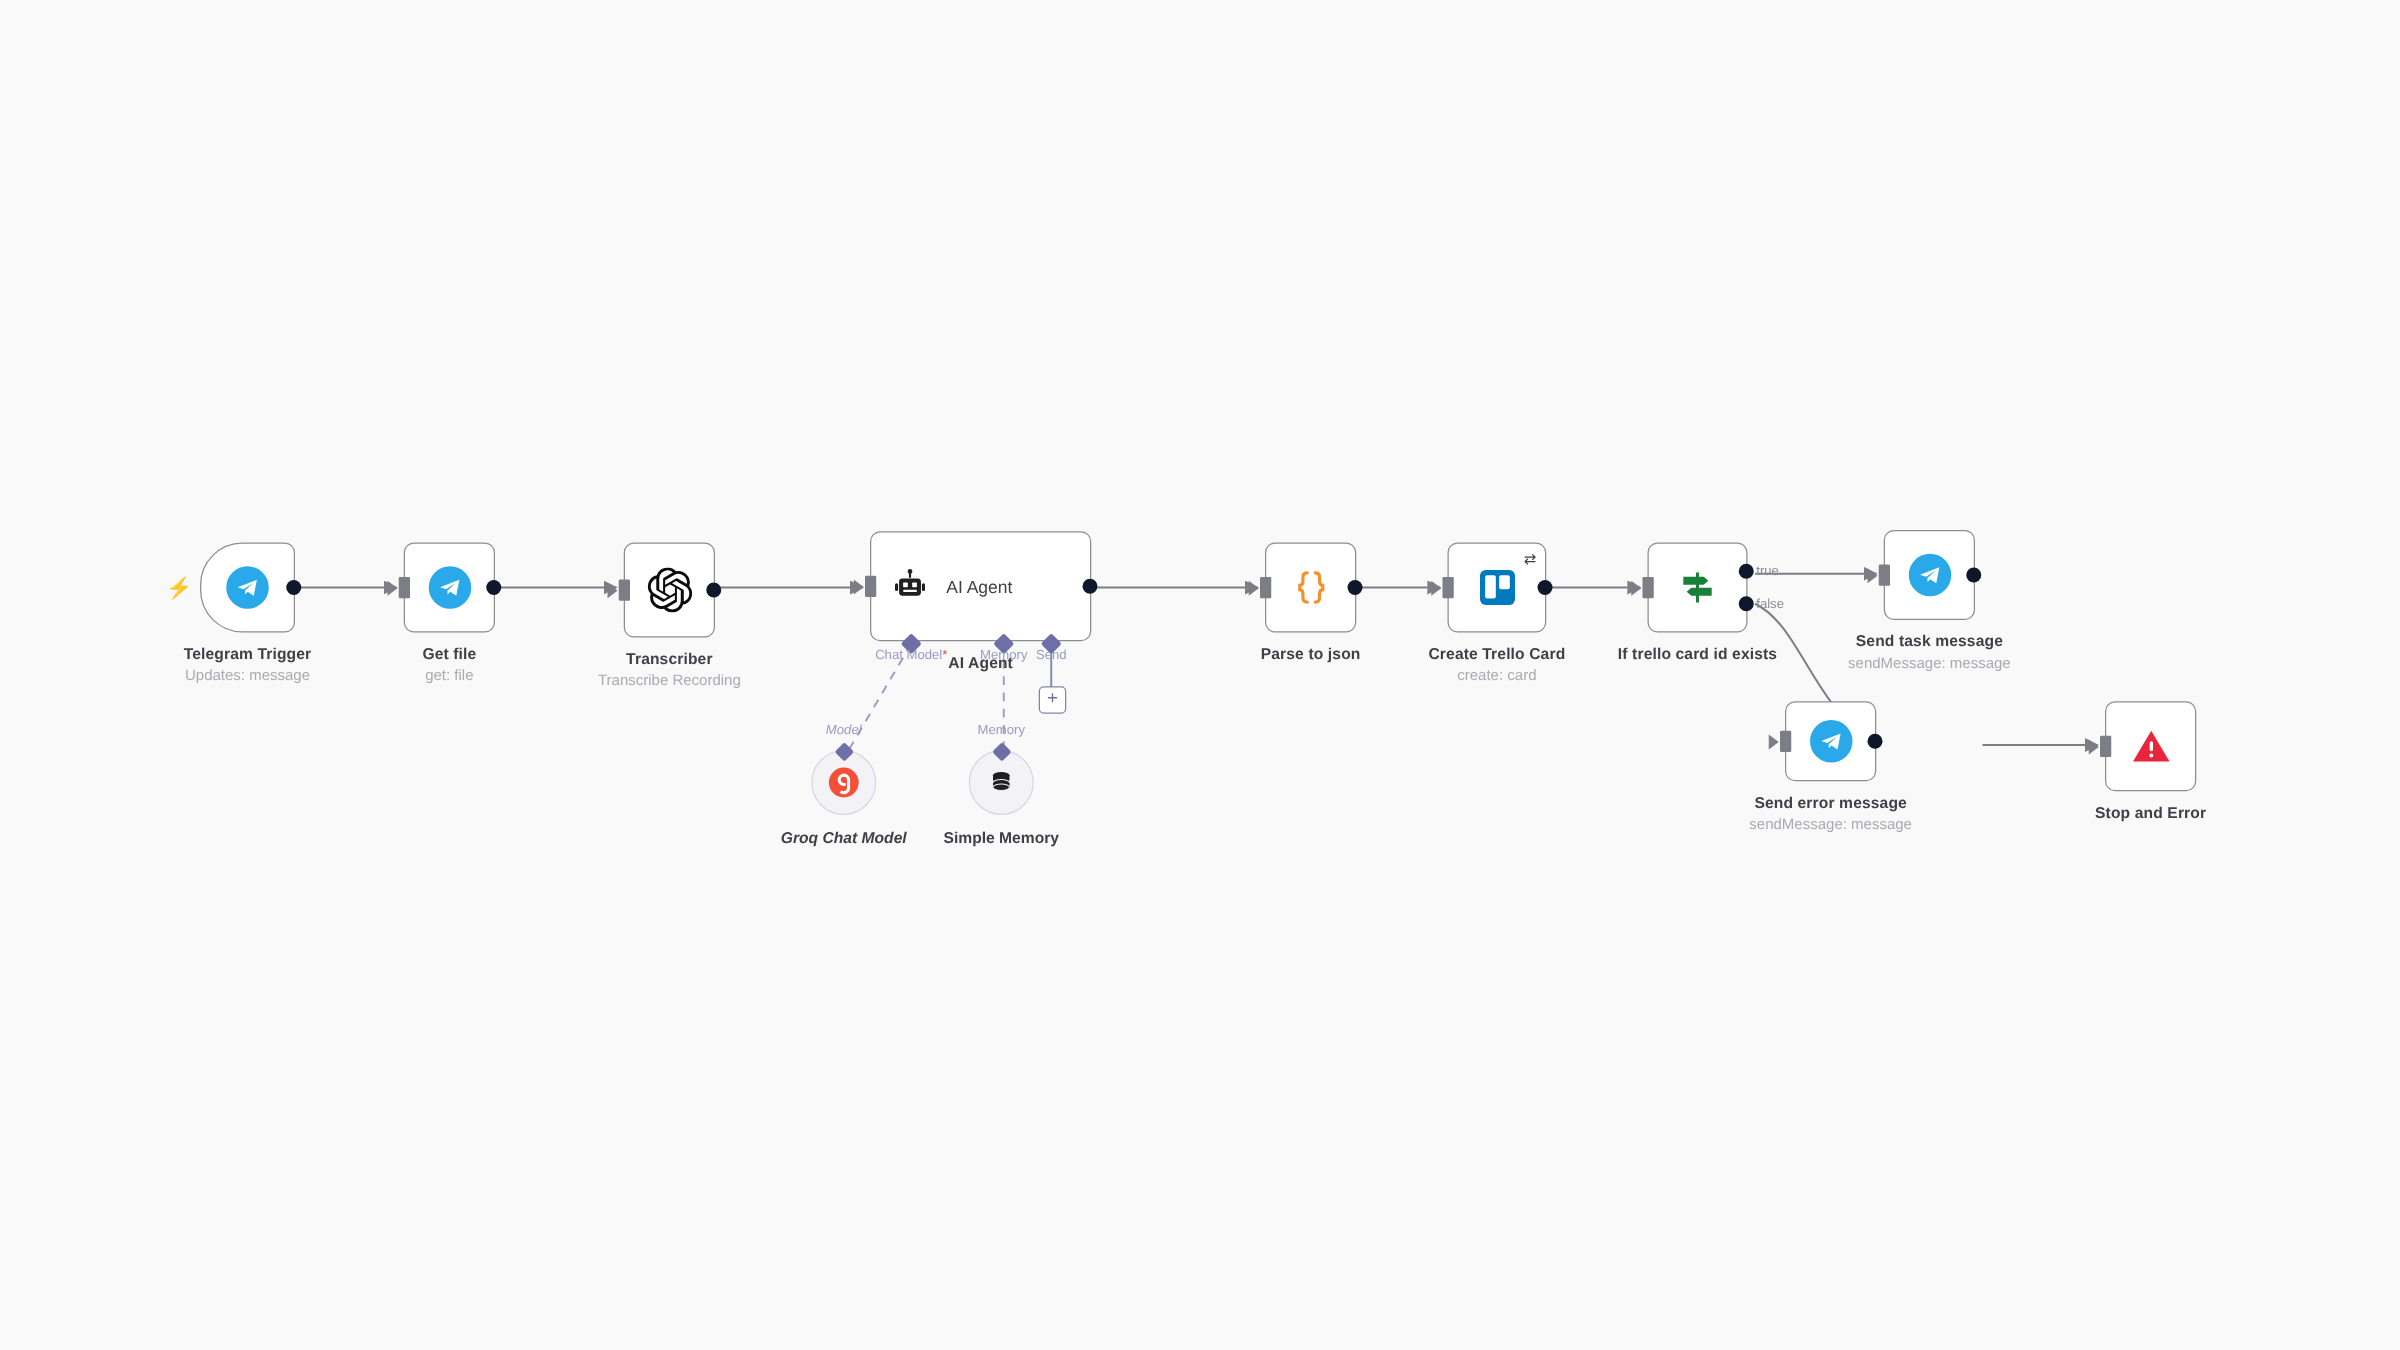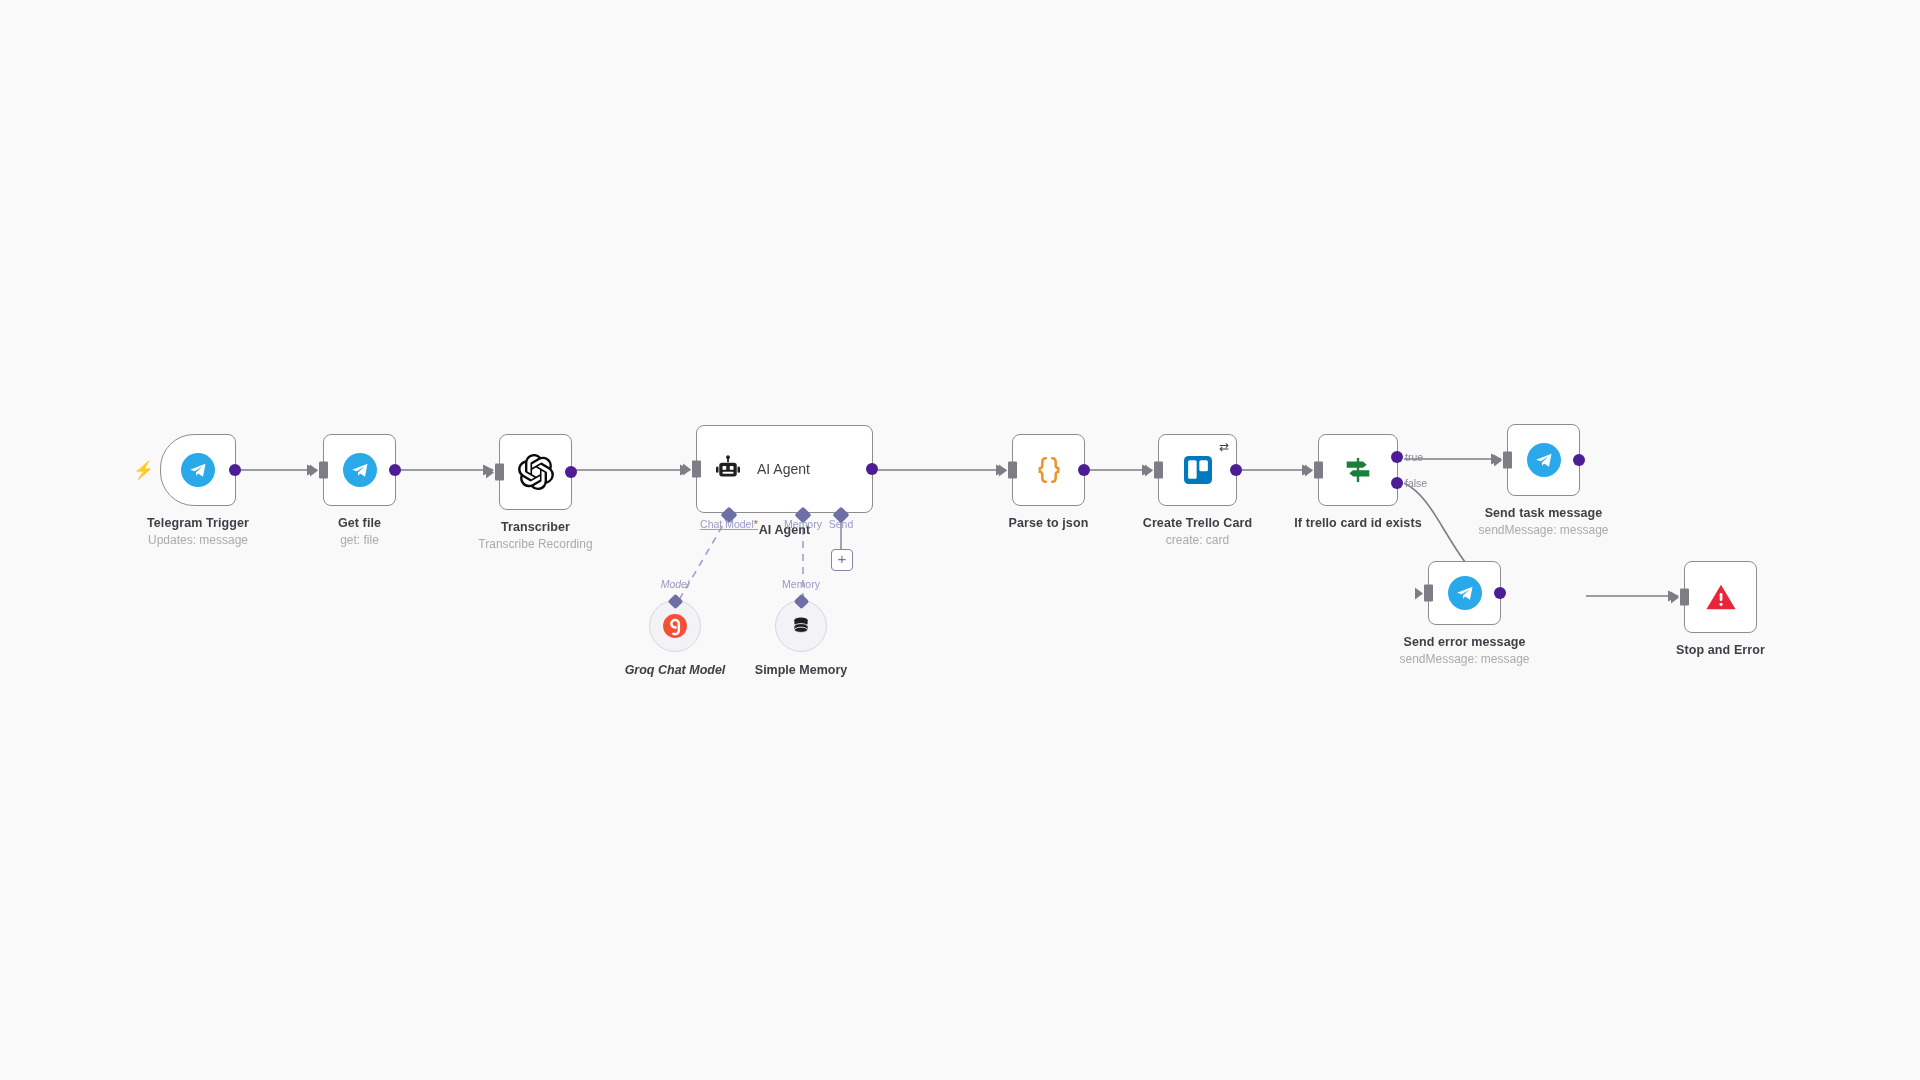--- a/index.html
+++ b/index.html
@@ -102,21 +102,21 @@
     border-top: 6px solid transparent;
     border-bottom: 6px solid transparent;
     border-left: 8px solid #7d7d86;
   }
 
   .port-out {
     position: absolute;
     width: 12px;
     height: 12px;
     border-radius: 50%;
-    background: #4c1d95;
+    background: #0f172a;
     right: -6px;
     top: 50%;
     transform: translateY(-50%);
   }
   .port-out.two-a { top: 32%; }
   .port-out.two-b { top: 68%; }
 
   .port-label {
     position: absolute;
     font-size: 10.5px;
@@ -322,21 +322,21 @@
         <rect x="13.4" y="9.6" width="3" height="3" rx="0.5" fill="#ffffff"></rect>
         <rect x="7.6" y="14.2" width="8.8" height="1.5" rx="0.6" fill="#ffffff"></rect>
       </svg>
     </div>
     <div class="agent-label">AI Agent</div>
     <div class="port-out"></div>
     <div class="node-title">AI Agent</div>
   </div>
 
   <div class="sub-port" style="left:723px; top:509px;"></div>
-  <div class="sub-port-label" style="left:729px; top:518px;text-decoration:underline;">
+  <div class="sub-port-label" style="left:729px; top:518px;">
     <span>Chat Model</span><span class="req">*</span>
   </div>
 
   <div class="sub-port" style="left:797px; top:509px;"></div>
   <div class="sub-port-label" style="left:803px; top:518px;">Memory</div>
 
   <div class="sub-port" style="left:835px; top:509px;"></div>
   <div class="sub-port-label" style="left:841px; top:518px;">Send</div>
 
   <div class="plus-btn" style="left:831px; top:549px;">+</div>

